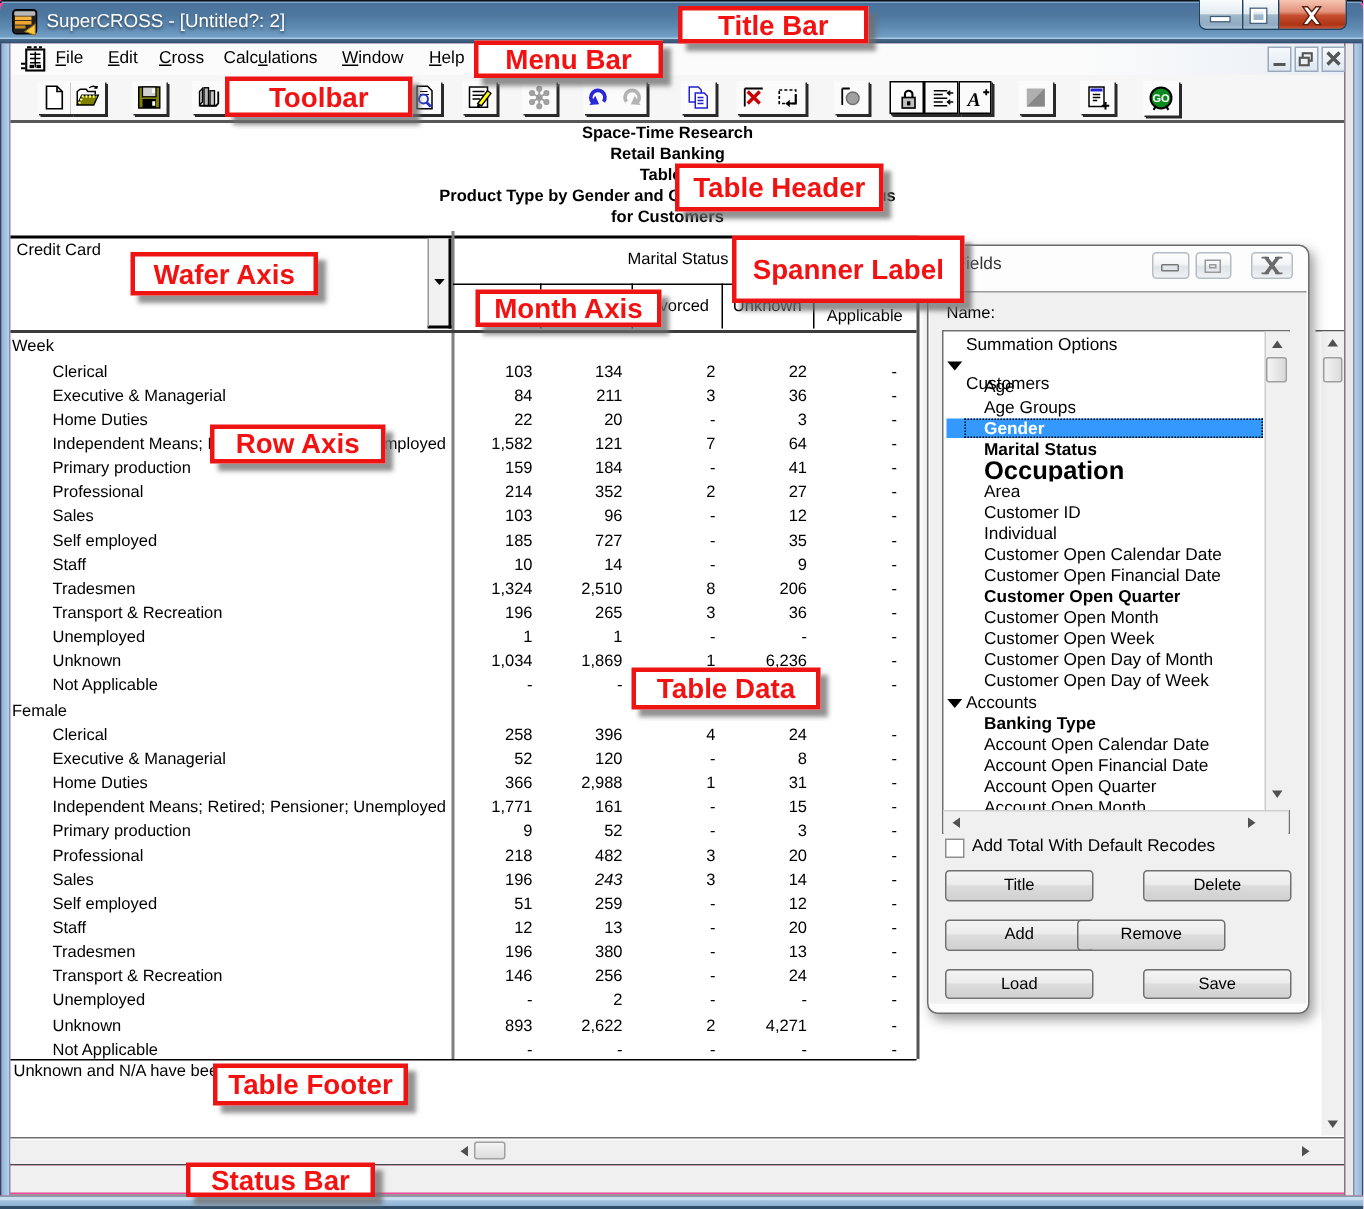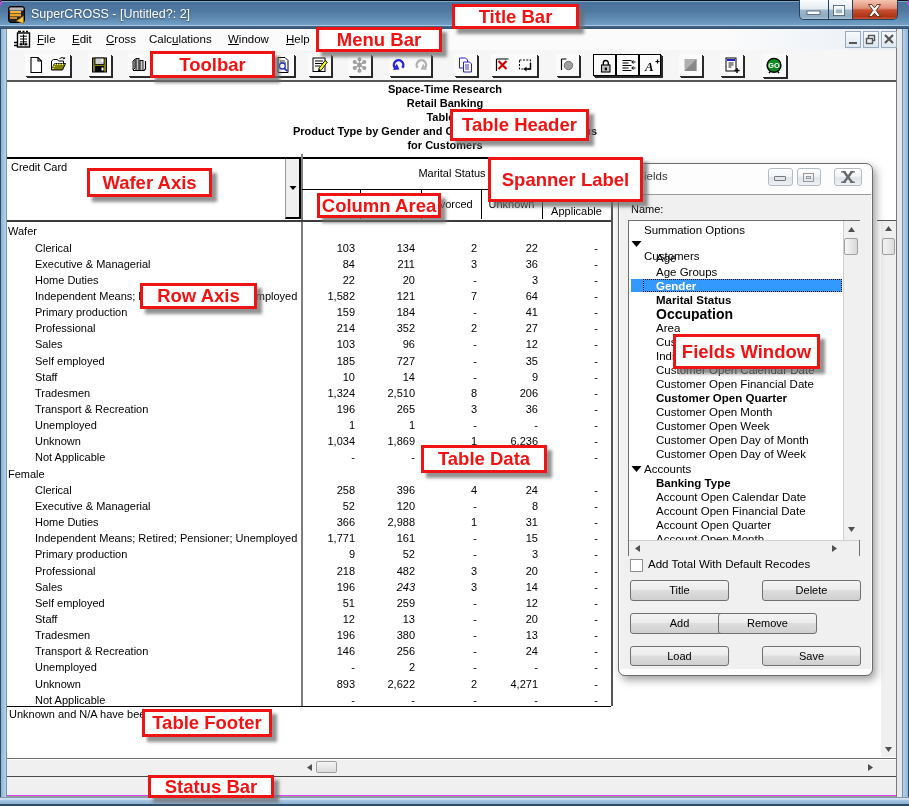--- a/index.html
+++ b/index.html
@@ -1,15 +1,15 @@
 <!DOCTYPE html>
 <html><head><meta charset="utf-8"><title>SuperCROSS</title>
 <style>
  html,body{margin:0;padding:0;}
- #w{position:relative;width:909px;height:806px;background:#d946ef;overflow:hidden;
+ #w{position:relative;width:909px;height:806px;background:#ec4899;overflow:hidden;
     font-family:"Liberation Sans",sans-serif;}
  .abs{position:absolute;}
  .num{position:absolute;font-size:11px;line-height:16px;color:#000;text-align:right;white-space:nowrap;}
  .lbl{position:absolute;background:#fff;border:3px solid #ee1414;display:flex;
       align-items:center;justify-content:center;color:#f21212;font-weight:bold;
       font-size:18.5px;white-space:nowrap;box-shadow:5px 5px 3px rgba(110,110,110,0.75);
       z-index:60;letter-spacing:0px;}
  .tbtn{position:absolute;background:#fbfbfb;
        box-shadow:1px 1px 0 #2a2a2a, 2px 2px 0 #2a2a2a;}
  .tbtn svg{position:absolute;left:2px;top:2px;}
@@ -250,21 +250,21 @@
 <div class="abs" style="left:302px;top:167px;width:300px;height:14px;text-align:center;font-size:11px;color:#000;">Marital Status</div>
 <div class="abs" style="left:302px;top:190px;width:58px;height:29px;display:flex;align-items:center;justify-content:center;text-align:center;font-size:11px;line-height:13px;color:#000;"></div>
 <div class="abs" style="left:360px;top:190px;width:61px;height:29px;display:flex;align-items:center;justify-content:center;text-align:center;font-size:11px;line-height:13px;color:#000;"></div>
 <div class="abs" style="left:421px;top:190px;width:60px;height:29px;display:flex;align-items:center;justify-content:center;text-align:center;font-size:11px;line-height:13px;color:#000;">Divorced</div>
 <div class="abs" style="left:481px;top:190px;width:61px;height:29px;display:flex;align-items:center;justify-content:center;text-align:center;font-size:11px;line-height:13px;color:#000;">Unknown</div>
 <div class="abs" style="left:542px;top:190px;width:69px;height:29px;display:flex;align-items:center;justify-content:center;text-align:center;font-size:11px;line-height:13px;color:#000;">Not<br>Applicable</div>
 <div class="abs" style="left:360px;top:189px;width:1px;height:30px;background:#000;"></div>
 <div class="abs" style="left:421px;top:189px;width:1px;height:30px;background:#000;"></div>
 <div class="abs" style="left:481px;top:189px;width:1px;height:30px;background:#000;"></div>
 <div class="abs" style="left:542px;top:189px;width:1px;height:30px;background:#000;"></div>
-<div class="abs" style="left:8px;top:223.3px;font-size:11px;line-height:16px;color:#000;white-space:nowrap;">Wafer</div>
+<div class="abs" style="left:8px;top:223.3px;font-size:11px;line-height:16px;color:#000;white-space:nowrap;">Week</div>
 <div class="abs" style="left:35px;top:239.5px;font-size:11px;line-height:16px;color:#000;white-space:nowrap;">Clerical</div>
 <div class="num" style="right:554px;top:239.5px;">103</div>
 <div class="num" style="right:494px;top:239.5px;">134</div>
 <div class="num" style="right:432px;top:239.5px;">2</div>
 <div class="num" style="right:371px;top:239.5px;">22</div>
 <div class="num" style="right:311px;top:239.5px;">-</div>
 <div class="abs" style="left:35px;top:255.6px;font-size:11px;line-height:16px;color:#000;white-space:nowrap;">Executive &amp; Managerial</div>
 <div class="num" style="right:554px;top:255.6px;">84</div>
 <div class="num" style="right:494px;top:255.6px;">211</div>
 <div class="num" style="right:432px;top:255.6px;">3</div>
@@ -468,21 +468,21 @@
 <div class="abs" style="left:644px;top:249px;font-size:11.5px;line-height:14px;font-weight:normal;color:#000;white-space:nowrap;overflow:hidden;max-width:186px;z-index:21;">Customers</div>
 <svg class="abs" style="left:631px;top:239.7px;z-index:21;" width="11" height="8" viewBox="0 0 11 8">
       <path d="M0.5 1 L10.5 1 L5.5 7 Z" fill="#000"></path>
     </svg>
 <div class="abs" style="left:656px;top:250.7px;font-size:11.5px;line-height:14px;font-weight:normal;color:#000;white-space:nowrap;overflow:hidden;max-width:186px;z-index:21;">Age</div>
 <div class="abs" style="left:656px;top:264.8px;font-size:11.5px;line-height:14px;font-weight:normal;color:#000;white-space:nowrap;overflow:hidden;max-width:186px;z-index:21;">Age Groups</div>
 <div class="abs" style="left:631px;top:278.8px;width:211px;height:13.5px;background:#3399ff;z-index:21;"></div>
 <div class="abs" style="left:643px;top:278.8px;width:199px;height:13.5px;outline:1px dotted #000;outline-offset:-1px;z-index:21;"></div>
 <div class="abs" style="left:656px;top:278.8px;font-size:11.5px;line-height:14px;font-weight:bold;color:#fff;white-space:nowrap;z-index:21;">Gender</div>
 <div class="abs" style="left:656px;top:292.9px;font-size:11.5px;line-height:14px;font-weight:bold;color:#000;white-space:nowrap;overflow:hidden;max-width:186px;z-index:21;">Marital Status</div>
-<div class="abs" style="left:656px;top:306.9px;font-size:14px;line-height:14px;font-weight:bold;color:#000;white-space:nowrap;overflow:hidden;max-width:186px;z-index:21;">Occupation</div>
+<div class="abs" style="left:656px;top:306.9px;font-size:17px;line-height:14px;font-weight:bold;color:#000;white-space:nowrap;overflow:hidden;max-width:186px;z-index:21;">Occupation</div>
 <div class="abs" style="left:656px;top:321.0px;font-size:11.5px;line-height:14px;font-weight:normal;color:#000;white-space:nowrap;overflow:hidden;max-width:186px;z-index:21;">Area</div>
 <div class="abs" style="left:656px;top:335.0px;font-size:11.5px;line-height:14px;font-weight:normal;color:#000;white-space:nowrap;overflow:hidden;max-width:186px;z-index:21;">Customer ID</div>
 <div class="abs" style="left:656px;top:349.1px;font-size:11.5px;line-height:14px;font-weight:normal;color:#000;white-space:nowrap;overflow:hidden;max-width:186px;z-index:21;">Individual</div>
 <div class="abs" style="left:656px;top:363.1px;font-size:11.5px;line-height:14px;font-weight:normal;color:#000;white-space:nowrap;overflow:hidden;max-width:186px;z-index:21;">Customer Open Calendar Date</div>
 <div class="abs" style="left:656px;top:377.2px;font-size:11.5px;line-height:14px;font-weight:normal;color:#000;white-space:nowrap;overflow:hidden;max-width:186px;z-index:21;">Customer Open Financial Date</div>
 <div class="abs" style="left:656px;top:391.2px;font-size:11.5px;line-height:14px;font-weight:bold;color:#000;white-space:nowrap;overflow:hidden;max-width:186px;z-index:21;">Customer Open Quarter</div>
 <div class="abs" style="left:656px;top:405.3px;font-size:11.5px;line-height:14px;font-weight:normal;color:#000;white-space:nowrap;overflow:hidden;max-width:186px;z-index:21;">Customer Open Month</div>
 <div class="abs" style="left:656px;top:419.3px;font-size:11.5px;line-height:14px;font-weight:normal;color:#000;white-space:nowrap;overflow:hidden;max-width:186px;z-index:21;">Customer Open Week</div>
 <div class="abs" style="left:656px;top:433.4px;font-size:11.5px;line-height:14px;font-weight:normal;color:#000;white-space:nowrap;overflow:hidden;max-width:186px;z-index:21;">Customer Open Day of Month</div>
 <div class="abs" style="left:656px;top:447.4px;font-size:11.5px;line-height:14px;font-weight:normal;color:#000;white-space:nowrap;overflow:hidden;max-width:186px;z-index:21;">Customer Open Day of Week</div>
@@ -516,19 +516,18 @@
 <div class="fbtn" style="left:762px;top:580px;width:97px;height:18.5px;z-index:21;">Delete</div>
 <div class="fbtn" style="left:630px;top:613px;width:97px;height:18.5px;z-index:21;">Add</div>
 <div class="fbtn" style="left:718px;top:613px;width:97px;height:18.5px;z-index:21;">Remove</div>
 <div class="fbtn" style="left:630px;top:645.5px;width:97px;height:18.5px;z-index:21;">Load</div>
 <div class="fbtn" style="left:762px;top:645.5px;width:97px;height:18.5px;z-index:21;">Save</div>
 <div class="lbl" style="left:452px;top:4px;width:127px;height:25px;box-sizing:border-box;">Title Bar</div>
 <div class="lbl" style="left:316px;top:27px;width:126px;height:25px;box-sizing:border-box;">Menu Bar</div>
 <div class="lbl" style="left:150px;top:51px;width:125px;height:27px;box-sizing:border-box;">Toolbar</div>
 <div class="lbl" style="left:450px;top:109px;width:139px;height:32px;box-sizing:border-box;">Table Header</div>
 <div class="lbl" style="left:87px;top:168px;width:125px;height:29px;box-sizing:border-box;">Wafer Axis</div>
-<div class="lbl" style="left:317px;top:193px;width:124px;height:25px;box-sizing:border-box;">Column Area</div>
+<div class="lbl" style="left:317px;top:193px;width:124px;height:25px;box-sizing:border-box;">Month Axis</div>
 <div class="lbl" style="left:488px;top:157px;width:155px;height:45px;box-sizing:border-box;">Spanner Label</div>
 <div class="lbl" style="left:140px;top:283px;width:117px;height:26px;box-sizing:border-box;">Row Axis</div>
-<div class="lbl" style="left:673px;top:334px;width:147px;height:35px;box-sizing:border-box;">Fields Window</div>
 <div class="lbl" style="left:421px;top:445px;width:126px;height:28px;box-sizing:border-box;">Table Data</div>
 <div class="lbl" style="left:142px;top:709px;width:130px;height:28px;box-sizing:border-box;">Table Footer</div>
-<div class="lbl" style="left:148px;top:775px;width:126px;height:23px;box-sizing:border-box;">Status Bar</div>
+<div class="lbl" style="left:124px;top:775px;width:126px;height:23px;box-sizing:border-box;">Status Bar</div>
 </div>
 </body></html>

